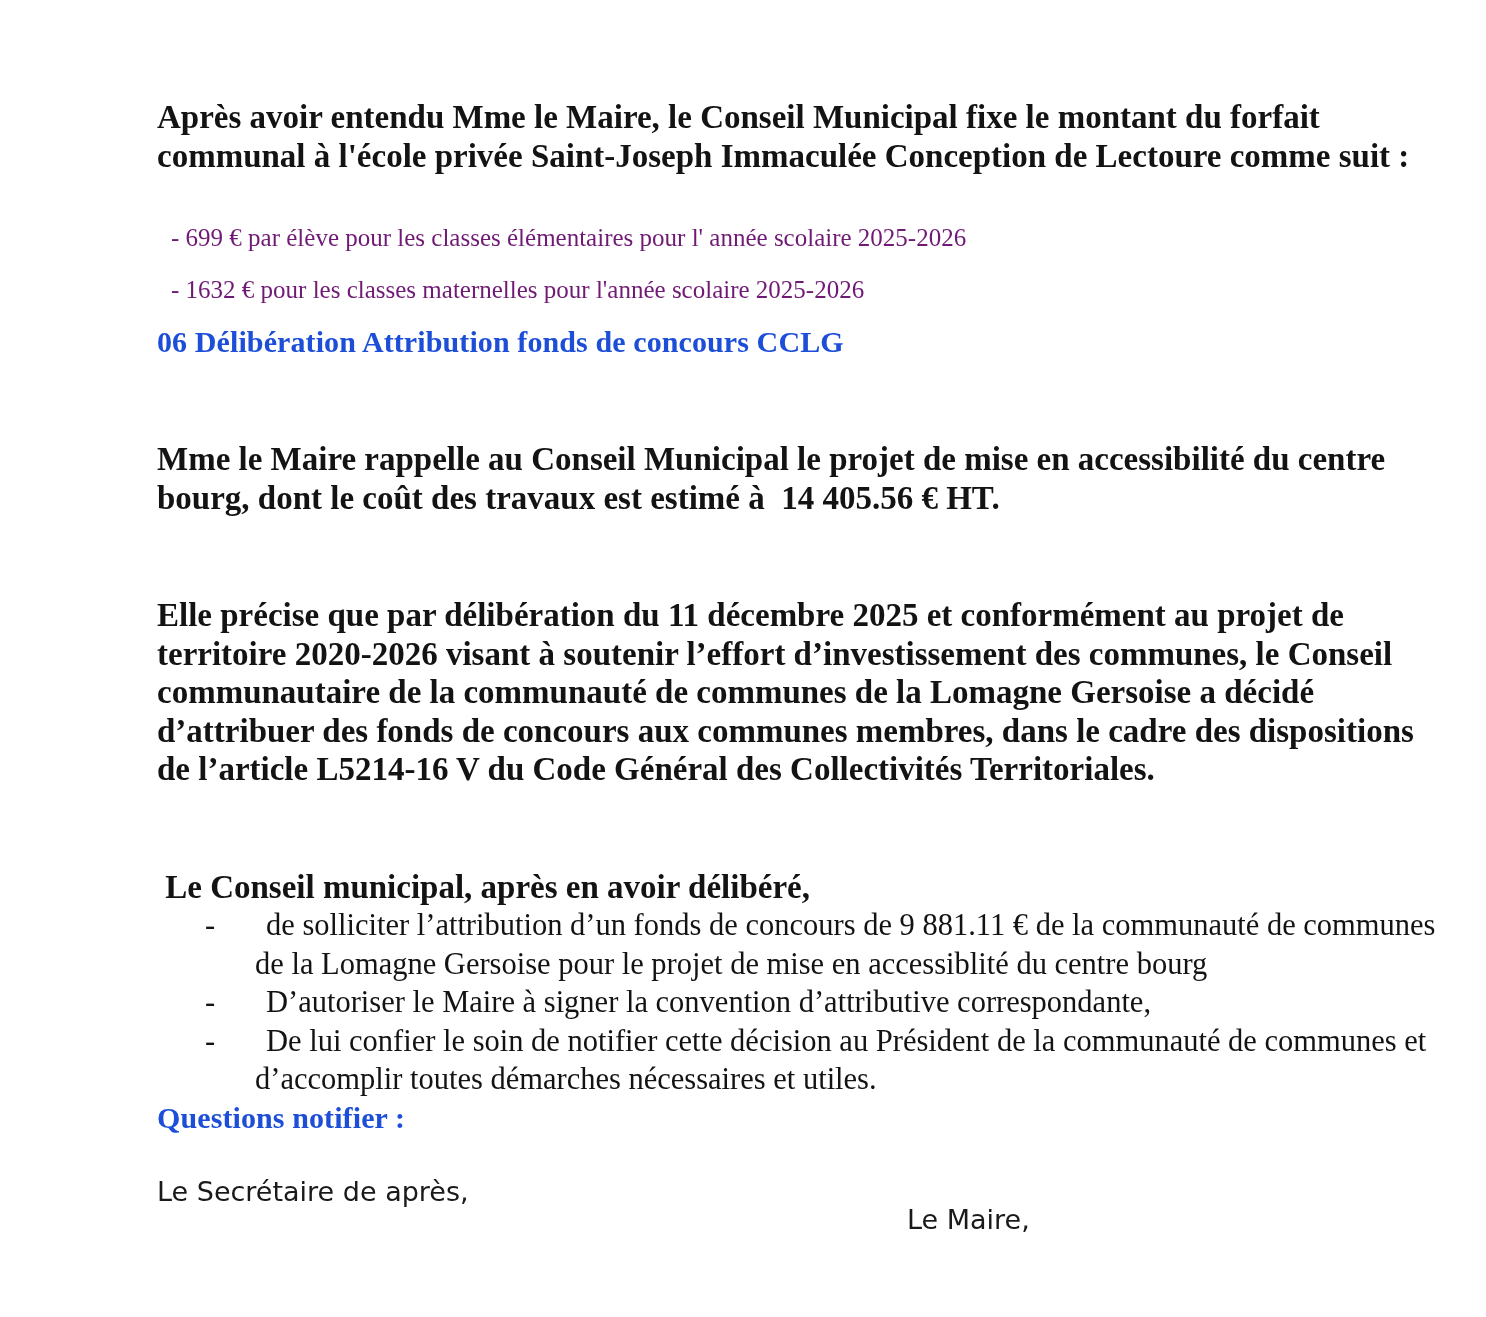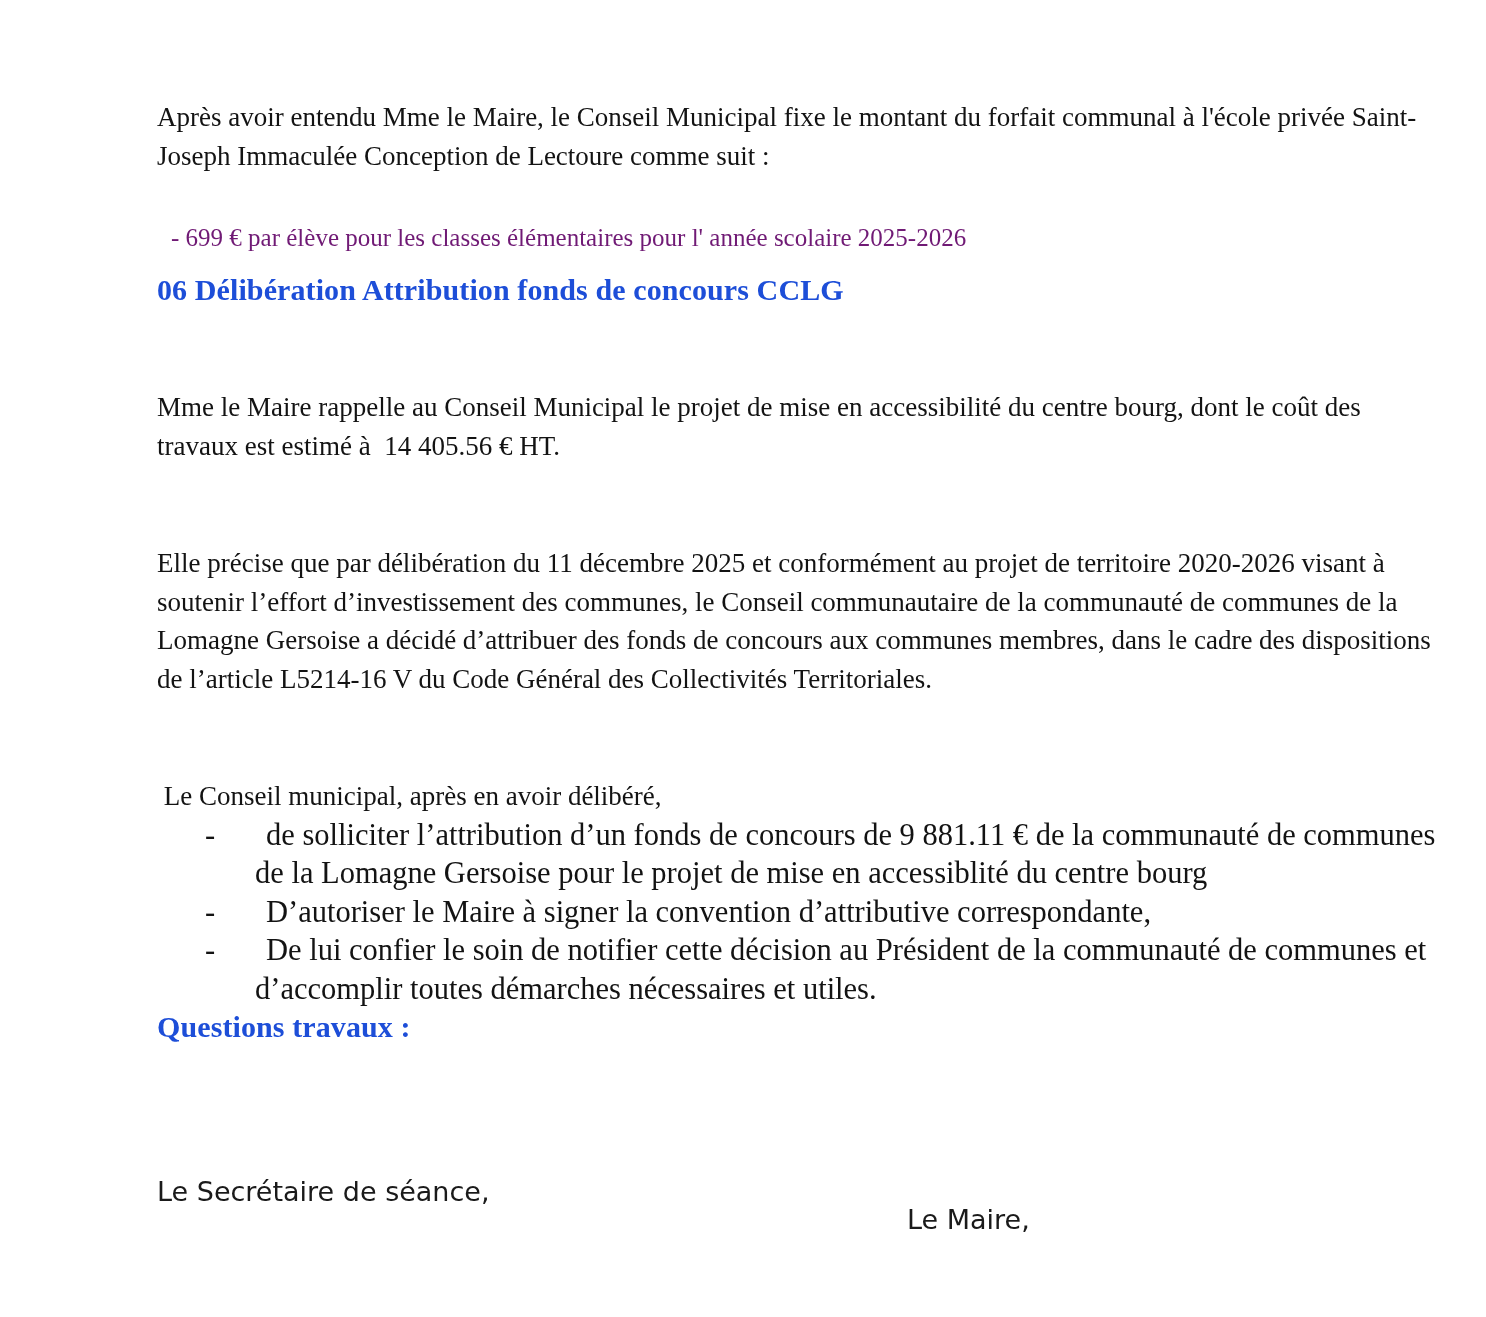--- a/index.html
+++ b/index.html
@@ -28,26 +28,27 @@
 
   .doc-body {
     position: absolute;
     left: 157px;
     top: 98px;
     width: 1290px;
   }
 
   
   .para {
-    font-size: 27px;
+    font-size: 33px;
     line-height: 38.5px;
     text-align: left;
     margin: 0;
     color: #131313;
     white-space: pre-wrap;
+    font-weight: bold;
   }
 
   .para-gap-lg { margin-top: 79px; }
   .para-gap-md { margin-top: 44px; }
 
   .heading {
     font-size: 30px;
     line-height: 38px;
     font-weight: bold;
     margin: 0;
@@ -112,20 +113,21 @@
 <body>
 
 <div class="page">
 
   <div class="doc-body">
 
     <p class="para">Après avoir entendu Mme le Maire, le Conseil Municipal fixe le montant du forfait communal à l'école privée Saint-Joseph Immaculée Conception de Lectoure comme suit :</p>
 
     <div class="para-gap-md">
       <p class="amount-line">- 699 € par élève pour les classes élémentaires pour l' année scolaire 2025-2026</p>
+      <p class="amount-line">- 1632 € pour les classes maternelles pour l'année scolaire 2025-2026</p>
     </div>
 
     <h2 class="heading para-gap-lg">06 Délibération Attribution fonds de concours CCLG</h2>
 
     <p class="para para-gap-lg">Mme le Maire rappelle au Conseil Municipal le projet de mise en accessibilité du centre bourg, dont le coût des travaux est estimé à  14 405.56 € HT.</p>
 
     <p class="para para-gap-lg">Elle précise que par délibération du 11 décembre 2025 et conformément au projet de territoire 2020-2026 visant à soutenir l’effort d’investissement des communes, le Conseil communautaire de la communauté de communes de la Lomagne Gersoise a décidé d’attribuer des fonds de concours aux communes membres, dans le cadre des dispositions de l’article L5214-16 V du Code Général des Collectivités Territoriales.</p>
 
     <p class="para para-gap-lg"> Le Conseil municipal, après en avoir délibéré,</p>
 
@@ -137,23 +139,23 @@
       <li class="bullet-item">
         <span class="bullet-marker">-</span>
         <span class="indent-space">D’autoriser le Maire à signer la convention d’attributive correspondante,</span>
       </li>
       <li class="bullet-item">
         <span class="bullet-marker">-</span>
         <span class="indent-space">De lui confier le soin de notifier cette décision au Président de la communauté de communes et d’accomplir toutes démarches nécessaires et utiles.</span>
       </li>
     </ul>
 
-    <h2 class="heading para-gap-lg">Questions travaux :</h2>
+    <h2 class="heading para-gap-lg">Questions notifier :</h2>
 
 
   </div>
 
   <div class="sig-row">
-    <span class="sig-item sig-left">Le Secrétaire de séance,</span>
+    <span class="sig-item sig-left">Le Secrétaire de après,</span>
     <span class="sig-item sig-right">Le Maire,</span>
   </div>
 
 </div>
 
 </body></html>

